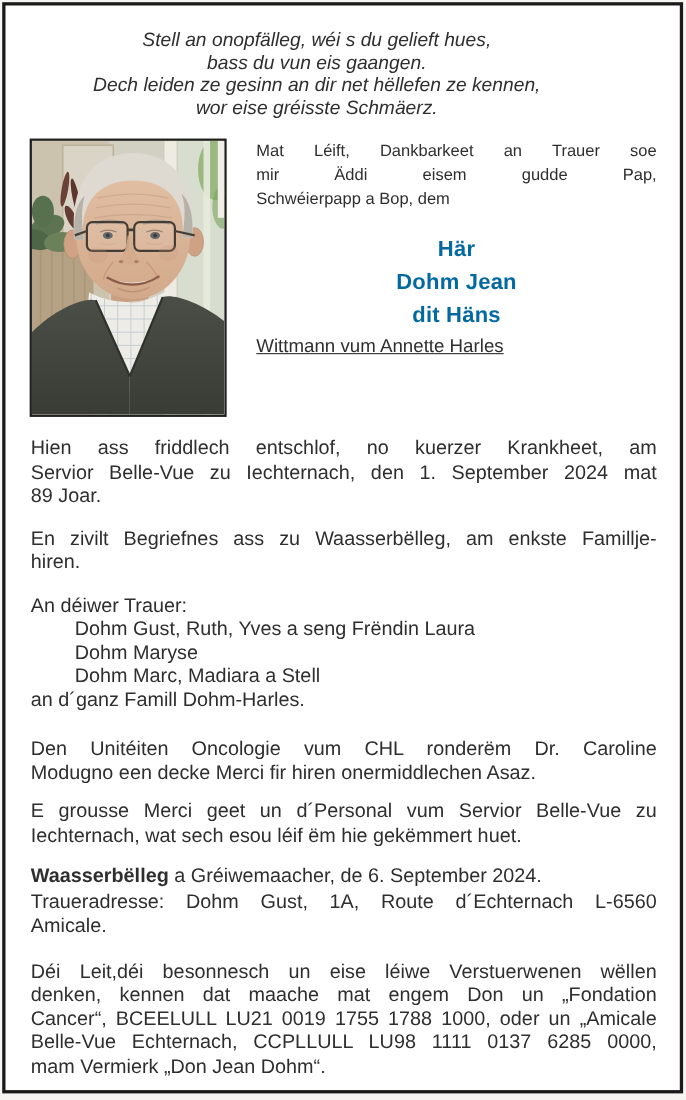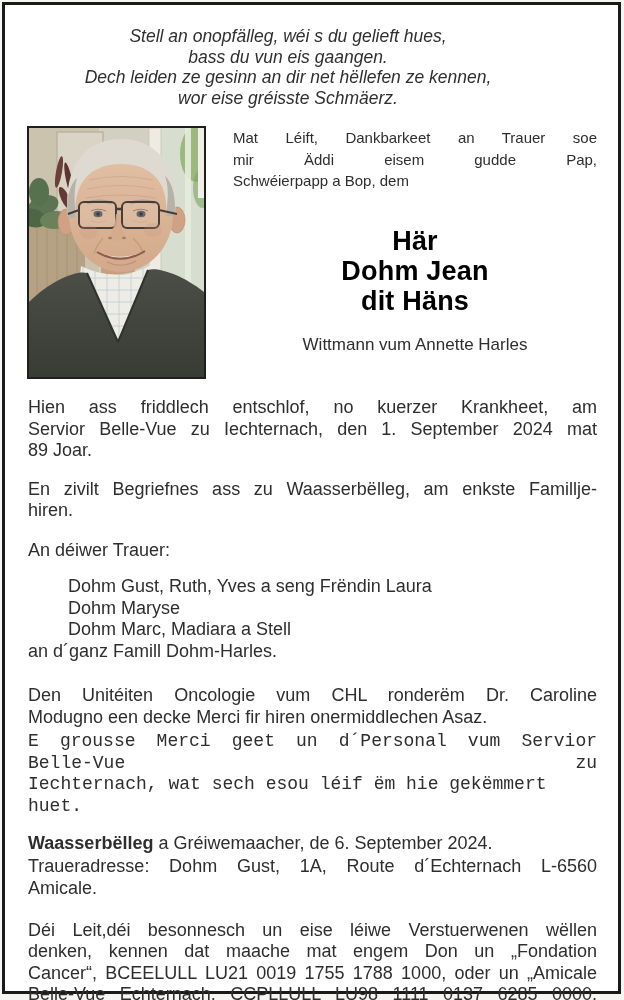--- a/index.html
+++ b/index.html
@@ -20,35 +20,35 @@
     font-size:17.5px; line-height:20.5px; color:#2f2f2f;
   }
   .photo {
     position:absolute; left:27px; top:126px; width:175px; height:249px;
     border:2px solid #1f1f1f; background:#d2cfc3; overflow:hidden;
   }
   .photo svg { display:block; width:100%; height:100%; }
   .right-col { position:absolute; left:233px; top:127px; width:364px; }
   .intro { font-size:15px; line-height:21.5px; }
   .deceased {
-    margin-top:34px; text-align:center; font-weight:bold;
-    font-size:27px; line-height:30px; color:#000000; letter-spacing:0.2px;
-  }
-  .relation { margin-top:18px; text-align:center; font-size:17px; line-height:21px; }
+    margin-top:20px; text-align:center; font-weight:bold;
+    font-size:20px; line-height:30px; color:#0369a1; letter-spacing:0.2px;
+  }
+  .relation { margin-top:2px; text-align:left; font-size:17px; line-height:21px;text-decoration:underline; }
   .main {
     position:absolute; left:28px; top:397px; width:569px;
     font-size:18px; line-height:21.5px;
   }
   .jl { text-align:justify; text-align-last:justify; }
   .ll { text-align:left; }
   .funeral   { margin-top:17px; }
   .mourning  { margin-top:18px; }
-  .mourning-list { padding-left:40px;margin-top:15px; }
+  .mourning-list { padding-left:40px; }
   .thanks    { margin-top:23px; }
-  .thanks-sub{ margin-top:3px;font-family:Liberation Mono, monospace; }
+  .thanks-sub{ margin-top:14px; }
   .place-block { margin-top:15px; line-height:22.5px; }
   .place-lead { font-weight:bold; }
   .donation  { margin-top:20px; }
 </style>
 </head>
 <body>
 
 <div class="frame"></div>
 
 <div class="epigraph">

